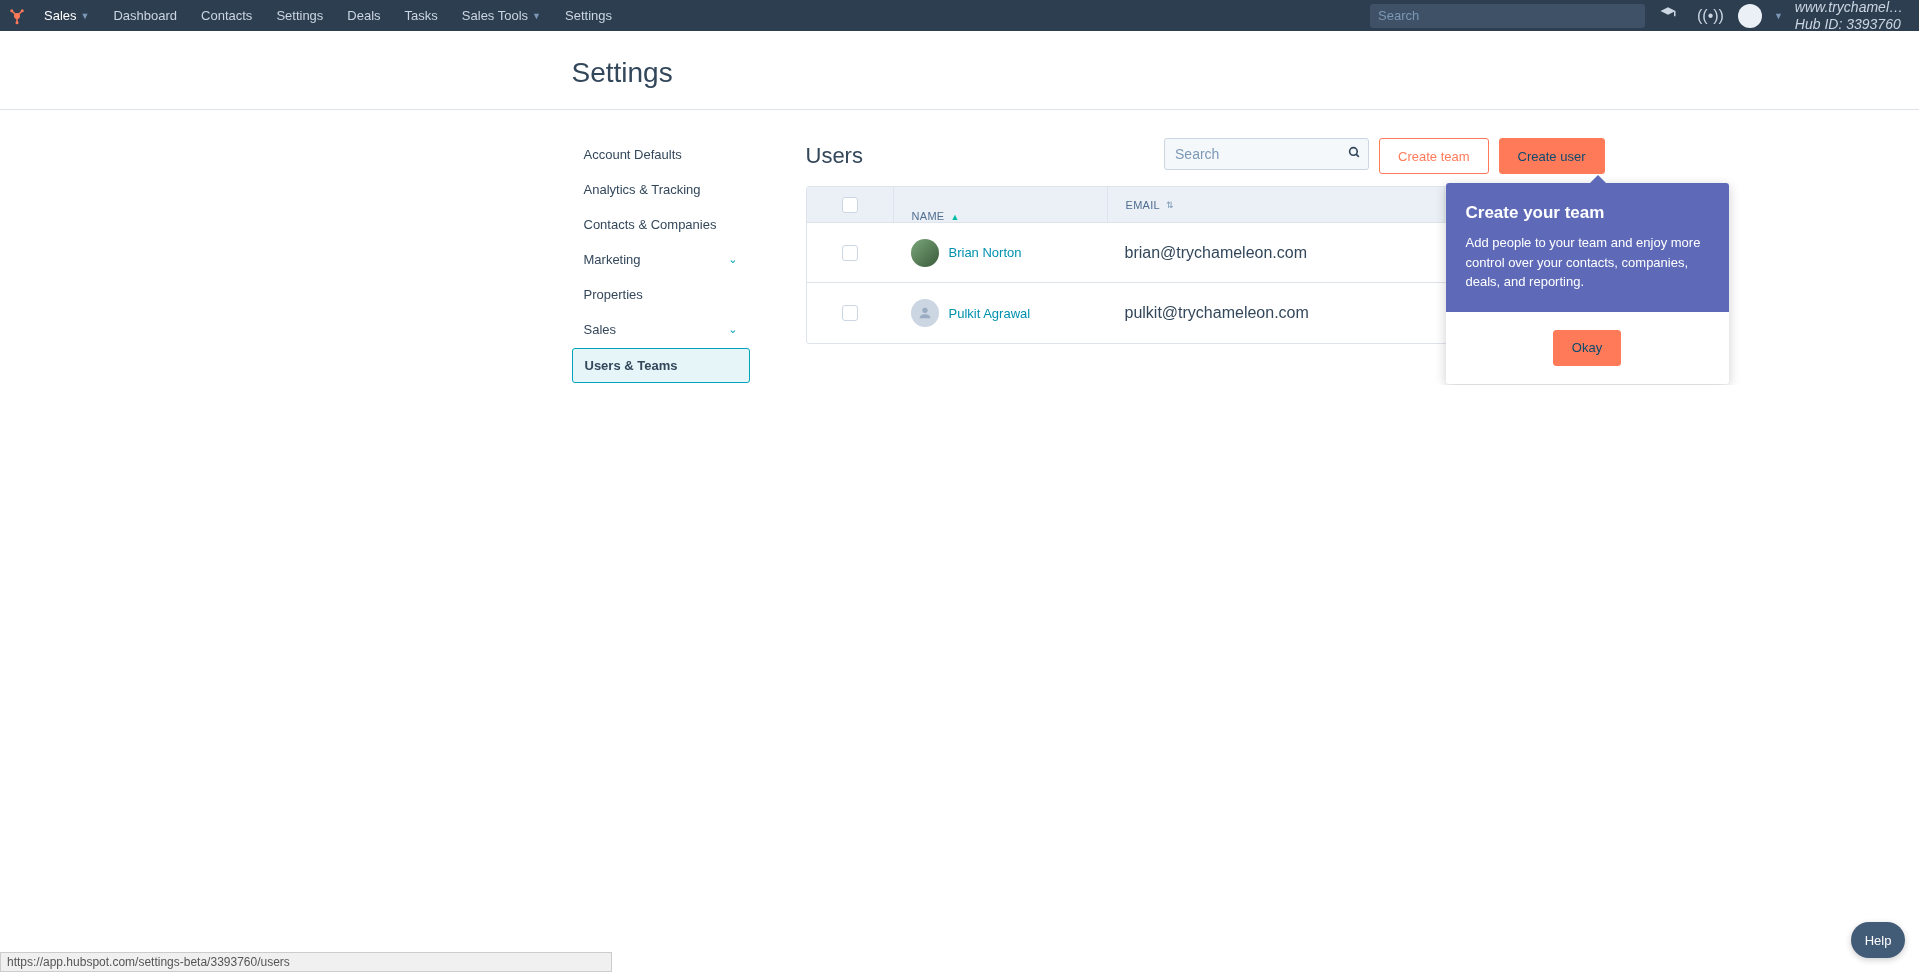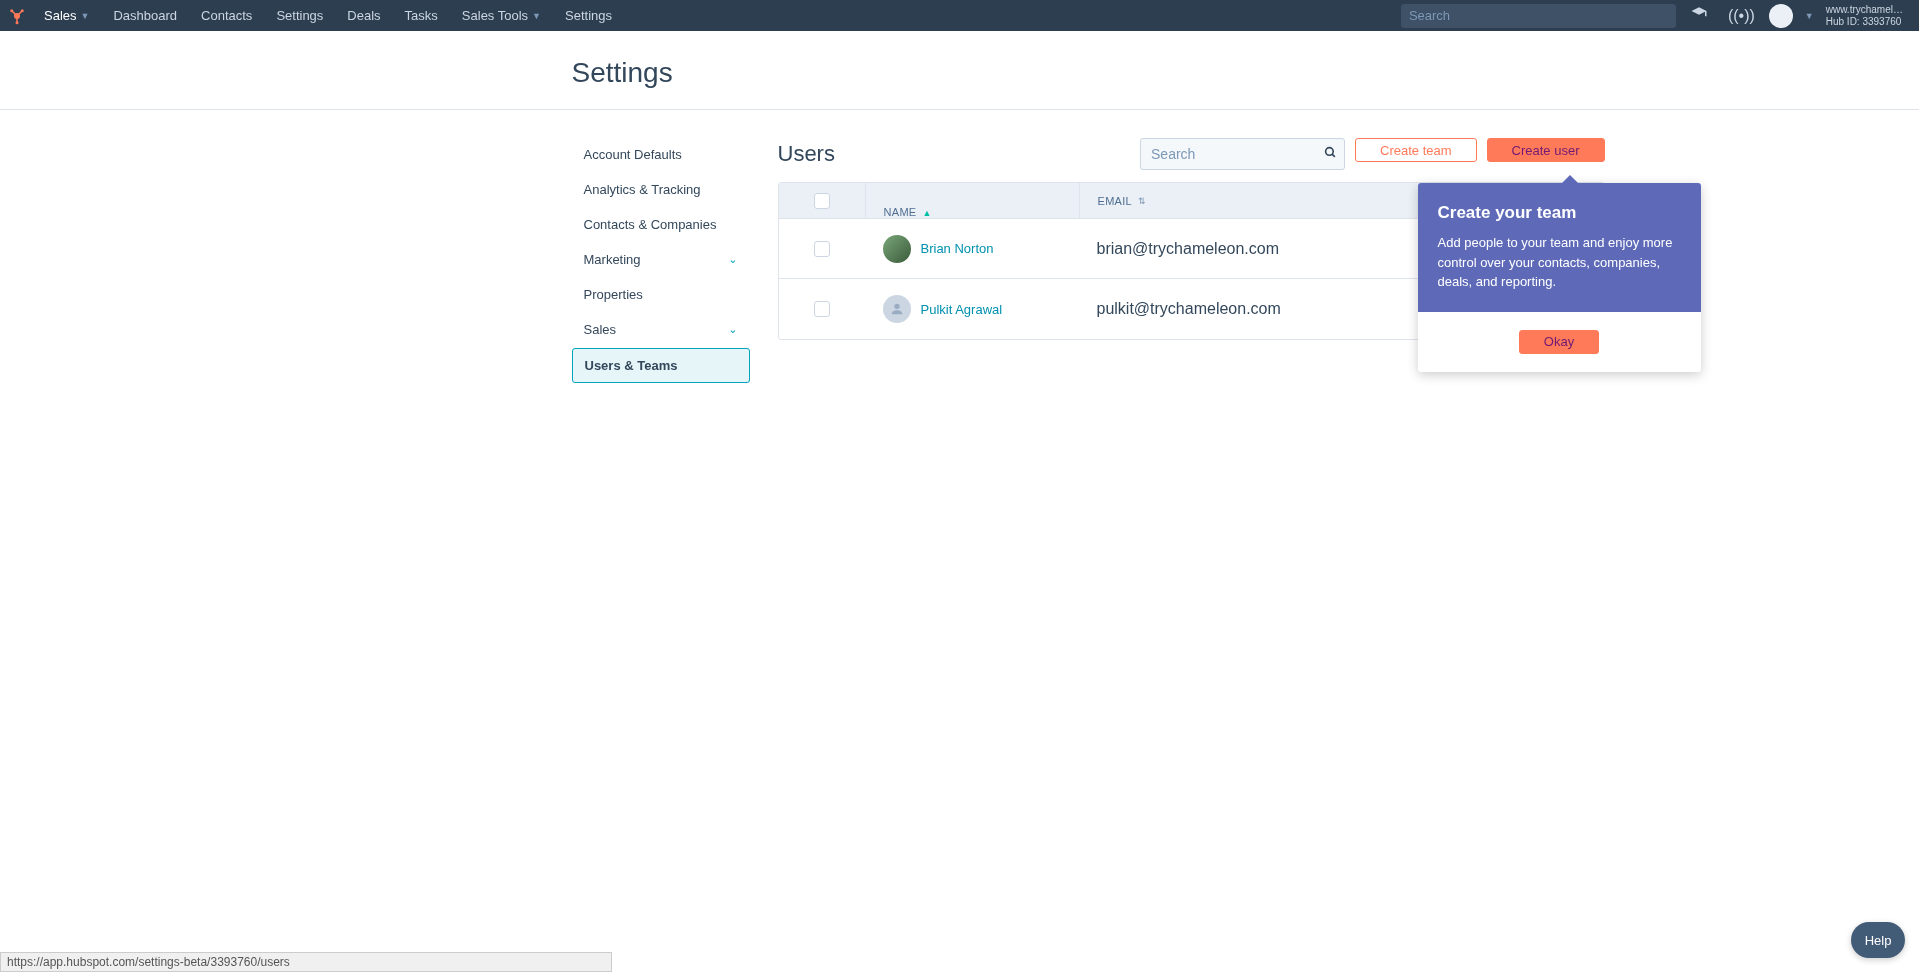--- a/index.html
+++ b/index.html
@@ -10,48 +10,48 @@
     .nav-logo { width: 20px; height: 20px; display: flex; align-items: center; margin-right: 4px; }
     .nav-logo svg { fill: #ff7a59; }
     .nav-item { padding: 0 12px; font-size: 13px; color: #cbd6e2; cursor: pointer; display: flex; align-items: center; height: 31px; }
     .nav-item .caret { margin-left: 4px; font-size: 9px; color: #7c98b6; }
     .nav-right { margin-left: auto; display: flex; align-items: center; gap: 8px; }
     .nav-search { background: #3e5166; border: none; border-radius: 3px; padding: 4px 8px; width: 275px; color: #cbd6e2; font-size: 13px; height: 24px; }
     .nav-search::placeholder { color: #7c98b6; }
     .nav-icon { color: #cbd6e2; font-size: 16px; padding: 0 6px; cursor: pointer; }
     .nav-avatar { width: 24px; height: 24px; border-radius: 50%; background: #eaf0f6; }
     .nav-caret-right { color: #7c98b6; font-size: 9px; margin: 0 4px; }
-    .nav-account { font-size: 10px; color: #cbd6e2; line-height: 1.2; padding-right: 8px; }
+    .nav-account { font-size: 14px; color: #cbd6e2; line-height: 1.2; padding-right: 8px; font-style: italic; }
 
     
     .page-header-wrap { border-bottom: 1px solid #dfe3eb; }
     .page-header { max-width: 1290px; margin: 0 auto; padding: 26px 0 20px 257px; }
     .page-title { font-size: 28px; font-weight: 400; color: #33475b; }
 
     
-    .main { display: flex; max-width: 1290px; margin: 0 auto; padding-top: 28px; }
+    .main { display: flex; max-width: 1290px; margin: 0 auto; padding-top: 28px; gap: 28px; }
 
     
     .sidebar { width: 178px; margin-left: 257px; flex-shrink: 0; }
     .side-item { padding: 9px 12px; font-size: 13px; color: #33475b; cursor: pointer; display: flex; align-items: center; justify-content: space-between; border-radius: 3px; margin-bottom: 2px; }
     .side-item.active { background: #e5f5f8; border: 1px solid #00a4bd; color: #33475b; font-weight: 600; }
     .side-item .chev { font-size: 11px; color: #00a4bd; }
 
     
     .content { flex: 1; margin-left: 28px; position: relative; }
     .content-header { display: flex; align-items: center; justify-content: space-between; margin-bottom: 12px; }
     .content-title { font-size: 22px; font-weight: 400; color: #33475b; }
     .content-actions { display: flex; gap: 10px; }
     .search-box { display: flex; align-items: center; border: 1px solid #cbd6e2; border-radius: 3px; padding: 0; height: 32px; background: #f5f8fa; }
     .search-box input { border: none; padding: 0 10px; font-size: 14px; width: 175px; background: transparent; outline: none; color: #33475b; }
     .search-box input::placeholder { color: #7c98b6; }
     .search-box .s-icon { width: 28px; text-align: center; color: #33475b; font-size: 13px; }
-    .btn { height: 24px; padding: 0 24px; font-size: 13px; border-radius: 3px; cursor: pointer; font-weight: 400; display: flex; align-items: center; }
+    .btn { height: 36px; padding: 0 18px; font-size: 13px; border-radius: 3px; cursor: pointer; font-weight: 400; display: flex; align-items: center; }
     .btn-outline { background: #fff; border: 1px solid #ff7a59; color: #ff7a59; }
-    .btn-primary { background: #ff7a59; border: 1px solid #ff7a59; color: #701a75; }
+    .btn-primary { background: #ff7a59; border: 1px solid #ff7a59; color: #0c4a6e; }
 
     
     .table { border: 1px solid #dfe3eb; border-radius: 3px; }
     .thead { display: flex; background: #eaf0f6; border-bottom: 1px solid #dfe3eb; height: 36px; align-items: center; font-size: 11px; color: #506e91; font-weight: 500; letter-spacing: 0.3px; }
     .col-check { width: 86px; display: flex; align-items: center; justify-content: center; }
     .col-name { width: 214px; padding-left: 18px; border-left: 1px solid #dfe3eb; height: 100%; display: flex; align-items: flex-end; }
     .col-email { flex: 1; padding-left: 18px; border-left: 1px solid #dfe3eb; height: 100%; display: flex; align-items: center; }
     .col-access { width: 160px; padding-left: 18px; border-left: 1px solid #dfe3eb; height: 100%; display: flex; align-items: center; }
     .sort-icon { margin-left: 6px; font-size: 9px; color: #00bda5; }
     .sort-icon.neutral { color: #7c98b6; }

